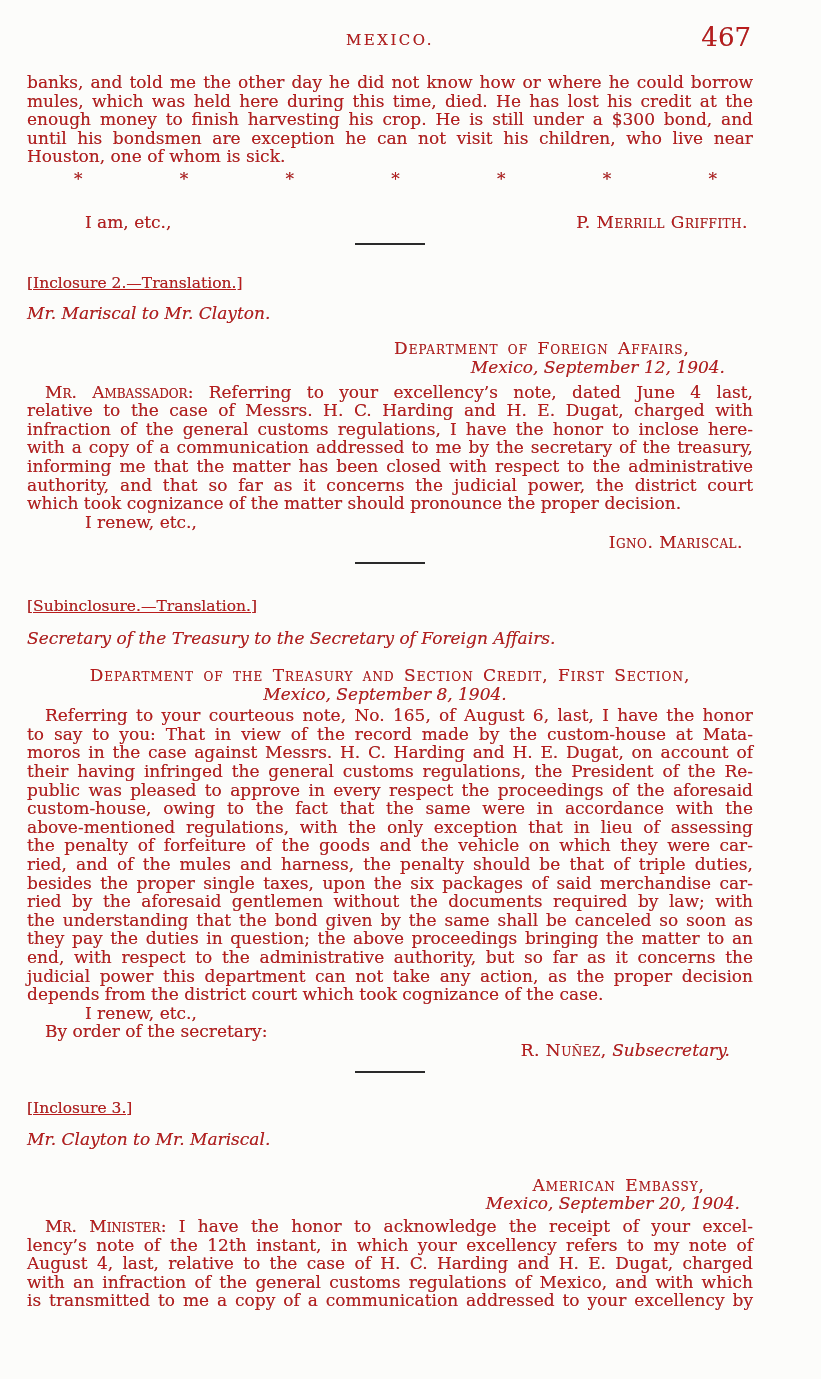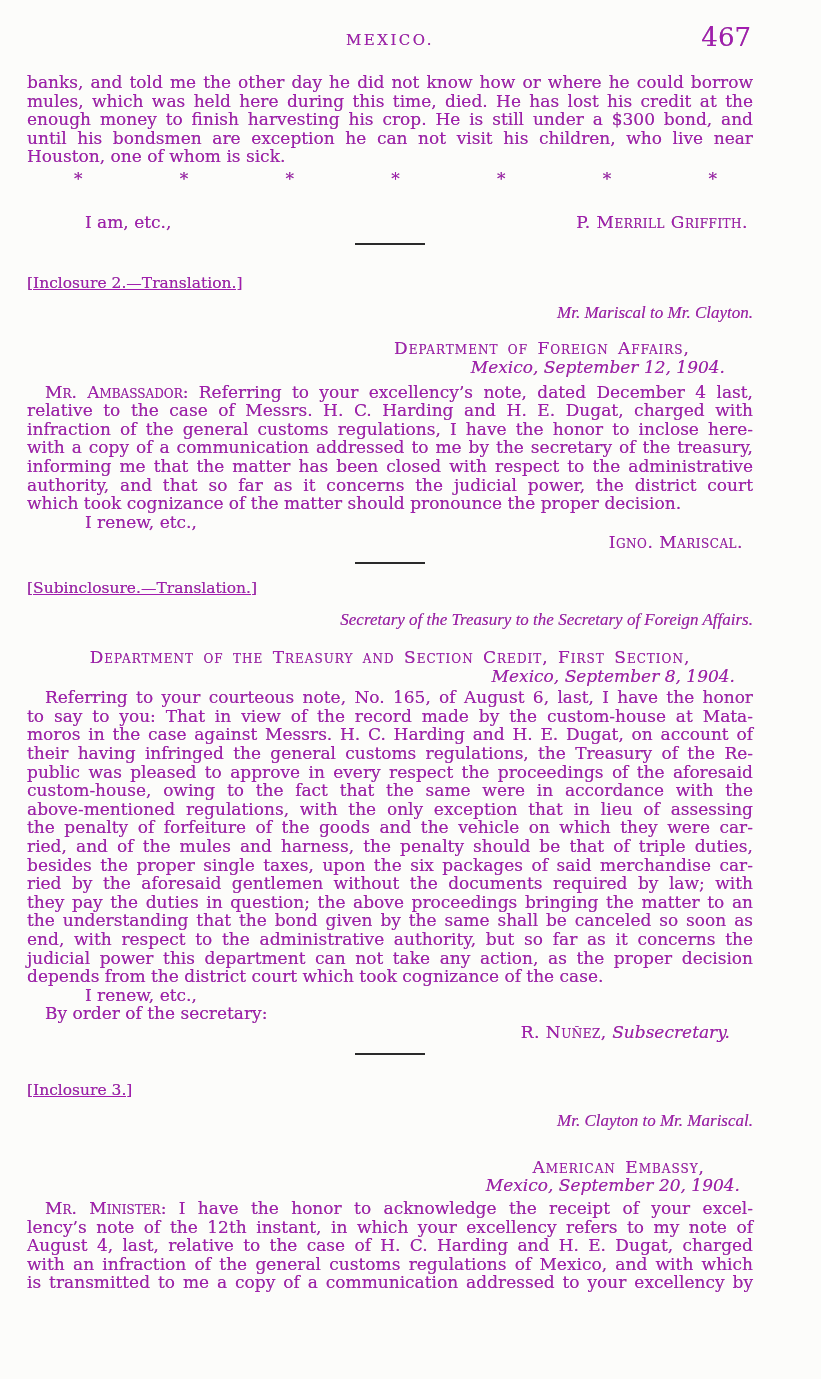--- a/index.html
+++ b/index.html
@@ -2,21 +2,21 @@
 <html><head>
 <meta charset="utf-8">
 <style>
   html,body{margin:0;padding:0;background:#fdfdfb;}
   .page{
     position:relative;
     width:821px;height:1379px;
     box-sizing:border-box;
     padding:0 68px 0 27px;
     background:#fcfcfa;
-    color:#a21caf;
+    color:#b91c1c;
     font-family:"DejaVu Serif", serif;
     font-size:17px;
     line-height:18.6px;
     overflow:hidden;
     text-shadow:0 0 .4px rgba(20,20,20,.45);
   }
   .pagehead{position:relative;margin-top:24px;height:30px;}
   .running-title{position:absolute;left:0;right:0;top:7px;text-align:center;
     font-size:15px;letter-spacing:2.5px;}
   .page-number{position:absolute;right:2px;top:0;font-size:26px;line-height:26px;}
@@ -29,29 +29,29 @@
   .closing-row{display:flex;justify-content:space-between;margin-top:24px;}
   .closing-ind{margin-left:58px;}
   .sig-end{margin-right:5px;}
   .sc{font-variant:small-caps;}
   .signature{letter-spacing:.5px;}
   .rule{width:70px;height:2px;background:#2a2a2a;}
   .rule1{margin:12px auto 0;}
   .rule2{margin:10px auto 0;}
   .rule3{margin:11px auto 0;}
   .caption{text-align:left;font-size:15.5px;text-decoration:underline;}
-  .cap2{margin-top:29px;} .capsub{margin-top:15px;} .cap3{margin-top:26px;}
-  .heading{text-align:right;font-style:italic;font-family:Liberation Serif, serif;}
+  .cap2{margin-top:29px;} .capsub{margin-top:33px;} .cap3{margin-top:26px;}
+  .heading{text-align:left;font-style:italic;}
   .head2{margin-top:11px;} .headsub{margin-top:14px;} .head3{margin-top:13px;}
   .dept{text-align:right;font-variant:small-caps;letter-spacing:1px;word-spacing:3px;}
   .dept2{margin-top:17px;margin-right:63px;text-align:right;}
   .deptsub{margin-top:18px;text-align:center;margin-right:0;}
   .dept3{margin-top:27px;margin-right:48px;}
   .dateline{text-align:right;font-style:italic;}
-  .date2{margin-right:28px;} .datesub{margin-right:18px;} .date3{margin-right:13px;}
+  .date2{margin-right:28px;} .datesub{margin-right:10px;text-align:center;} .date3{margin-right:13px;}
   .para2{margin-top:6px;} .parasub{margin-top:3px;} .para3{margin-top:4px;}
   .closing-line{text-indent:58px;}
   .sig2line{text-align:right;margin-top:2px;margin-right:10px;}
   .by-order{text-indent:18px;}
   .sigsubline{text-align:right;margin-right:23px;}
   .sig-title{font-style:italic;}
 </style>
 </head>
 <body>
 
@@ -86,21 +86,21 @@
   </section>
 
   <div class="rule rule1"></div>
 
   <section>
     <div class="caption cap2">[Inclosure 2.—Translation.]</div>
     <div class="heading head2">Mr. Mariscal to Mr. Clayton.</div>
     <div class="dept dept2">Department of Foreign Affairs,</div>
     <div class="dateline date2">Mexico, September 12, 1904.</div>
     <div class="para para2">
-      <div class="jline first"><span class="sc">Mr. Ambassador:</span> <span>Referring to your excellency’s note, dated December 4 last,</span></div>
+      <div class="jline first"><span class="sc">Mr. Ambassador:</span> <span>Referring to your excellency’s note, dated June 4 last,</span></div>
       <div>
           <div class="jline">relative to the case of Messrs. H. C. Harding and H. E. Dugat, charged with</div>
           <div class="jline">infraction of the general customs regulations, I have the honor to inclose here-</div>
           <div class="jline">with a copy of a communication addressed to me by the secretary of the treasury,</div>
           <div class="jline">informing me that the matter has been closed with respect to the administrative</div>
           <div class="jline">authority, and that so far as it concerns the judicial power, the district court</div>
           <div class="jline lastleft">which took cognizance of the matter should pronounce the proper decision.</div>
         </div>
     </div>
     <div class="closing-line">I renew, etc.,</div>
@@ -111,30 +111,30 @@
 
   <section>
     <div class="caption capsub">[Subinclosure.—Translation.]</div>
     <div class="heading headsub">Secretary of the Treasury to the Secretary of Foreign Affairs.</div>
     <div class="dept deptsub">Department of the Treasury and Section Credit, First Section,</div>
     <div class="dateline datesub">Mexico, September 8, 1904.</div>
     <div class="para parasub">
         <div class="jline first">Referring to your courteous note, No. 165, of August 6, last, I have the honor</div>
         <div class="jline">to say to you: That in view of the record made by the custom-house at Mata-</div>
         <div class="jline">moros in the case against Messrs. H. C. Harding and H. E. Dugat, on account of</div>
-        <div class="jline">their having infringed the general customs regulations, the Treasury of the Re-</div>
+        <div class="jline">their having infringed the general customs regulations, the President of the Re-</div>
         <div class="jline">public was pleased to approve in every respect the proceedings of the aforesaid</div>
         <div class="jline">custom-house, owing to the fact that the same were in accordance with the</div>
         <div class="jline">above-mentioned regulations, with the only exception that in lieu of assessing</div>
         <div class="jline">the penalty of forfeiture of the goods and the vehicle on which they were car-</div>
         <div class="jline">ried, and of the mules and harness, the penalty should be that of triple duties,</div>
         <div class="jline">besides the proper single taxes, upon the six packages of said merchandise car-</div>
         <div class="jline">ried by the aforesaid gentlemen without the documents required by law; with</div>
+        <div class="jline">the understanding that the bond given by the same shall be canceled so soon as</div>
         <div class="jline">they pay the duties in question; the above proceedings bringing the matter to an</div>
-        <div class="jline">the understanding that the bond given by the same shall be canceled so soon as</div>
         <div class="jline">end, with respect to the administrative authority, but so far as it concerns the</div>
         <div class="jline">judicial power this department can not take any action, as the proper decision</div>
         <div class="jline lastleft">depends from the district court which took cognizance of the case.</div>
       </div>
     <div class="closing-line">I renew, etc.,</div>
     <div class="by-order">By order of the secretary:</div>
     <div class="sigsubline"><span class="sc signature">R. Nuñez,</span> <span class="sig-title">Subsecretary.</span></div>
   </section>
 
   <div class="rule rule3"></div>

